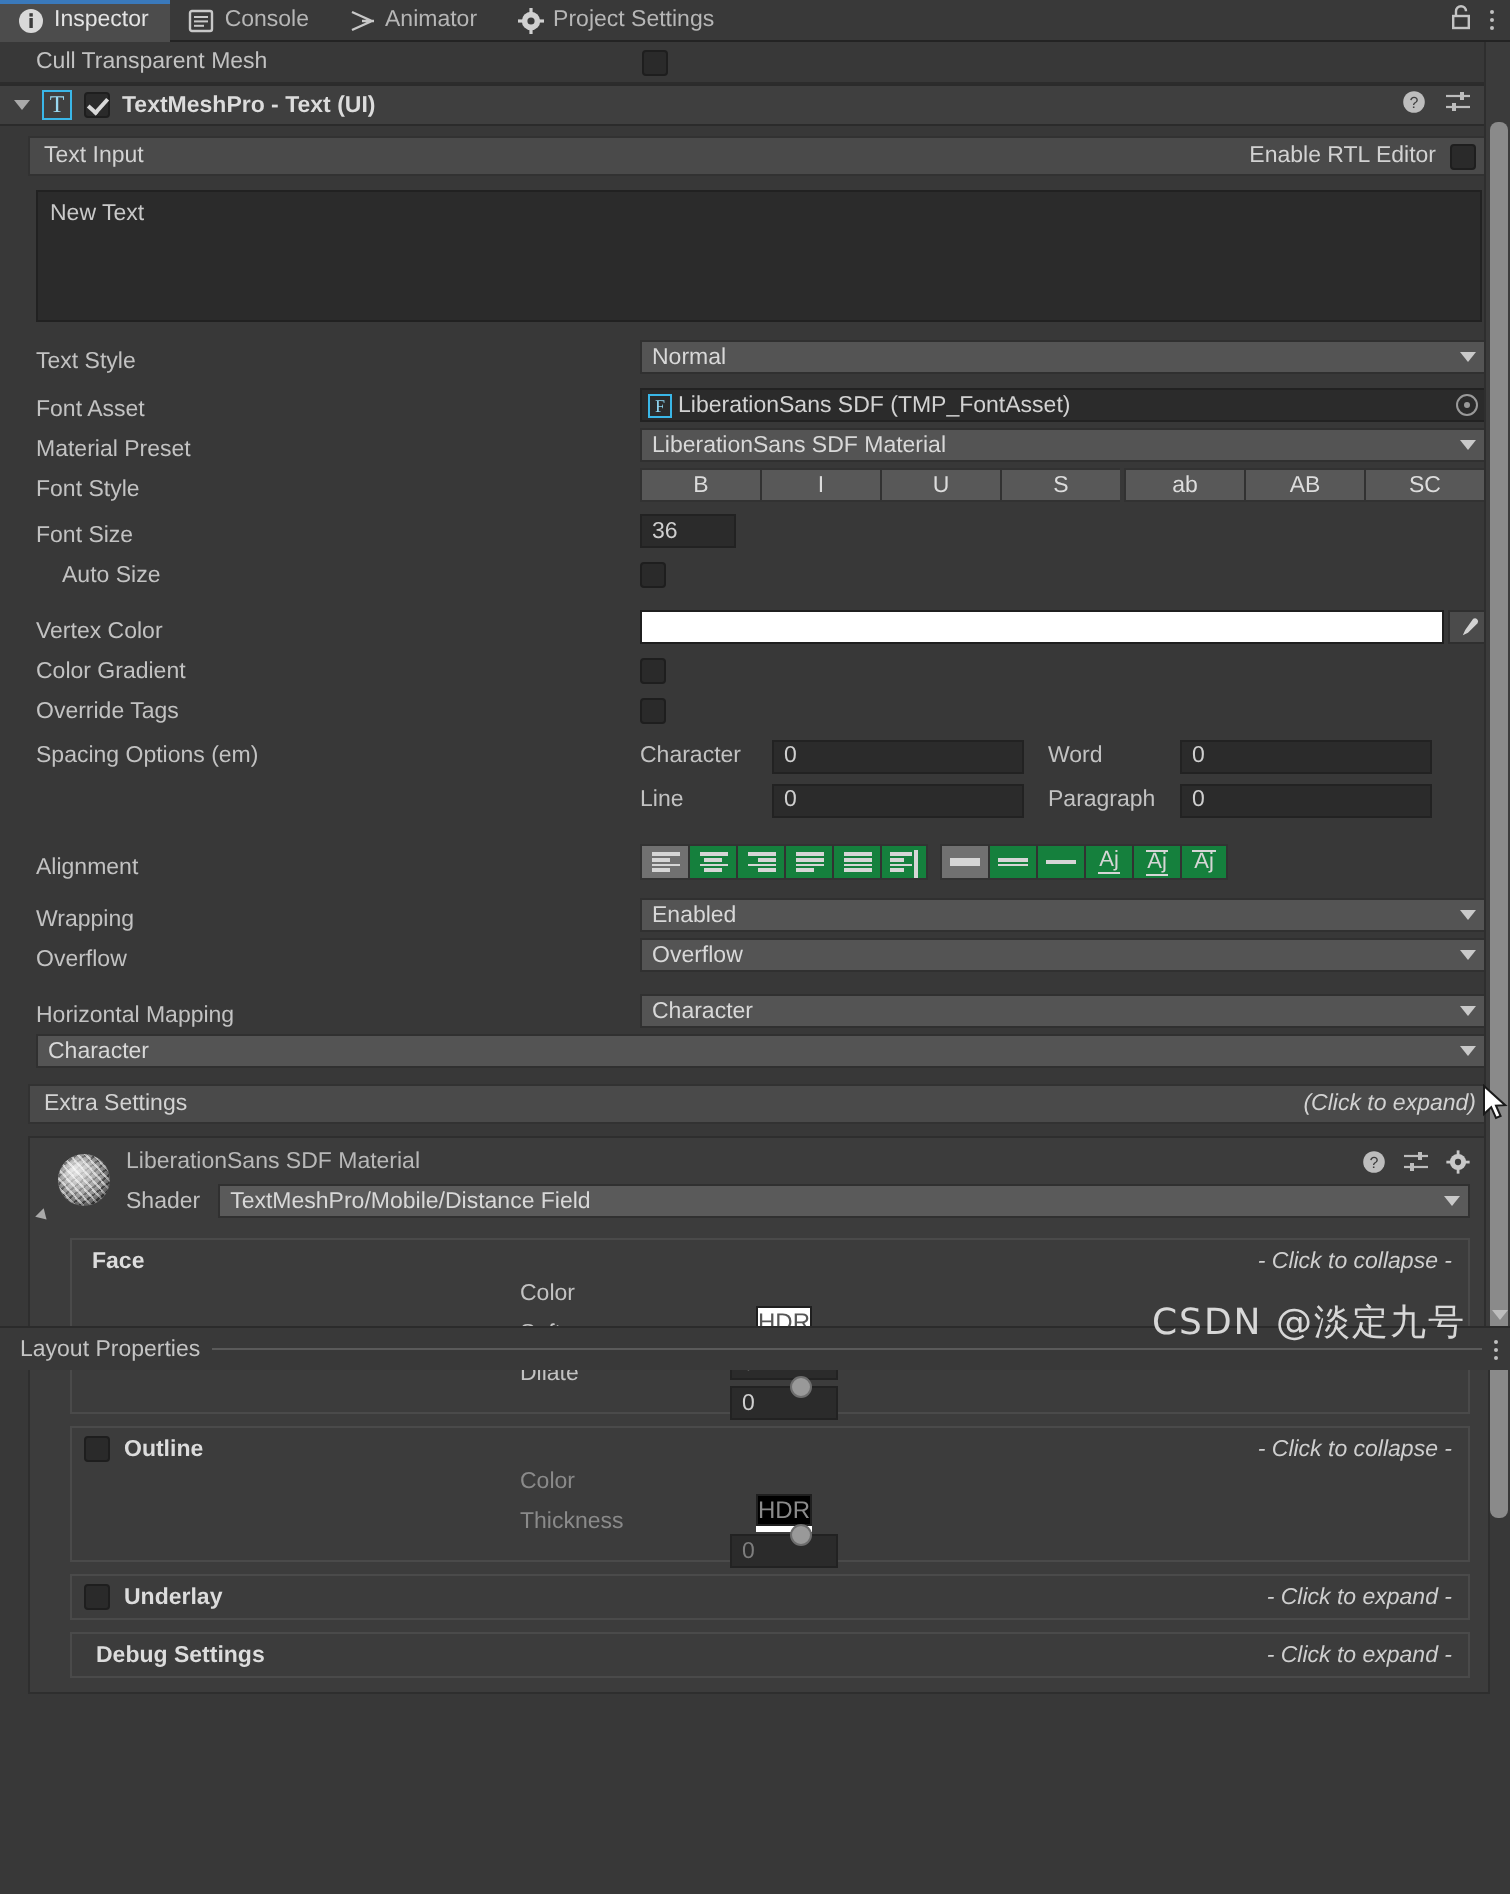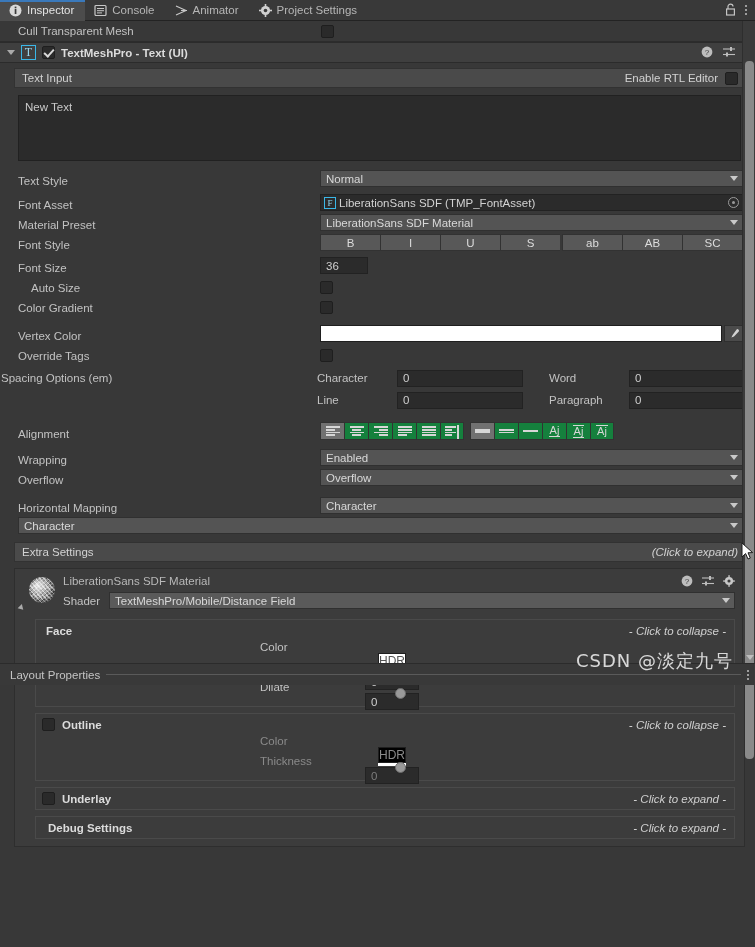--- a/index.html
+++ b/index.html
@@ -162,21 +162,21 @@
   .aligngrp { display:flex; }
   .abtn {
     width:24px;height:18px;background:#15803d;border:1px solid #323232;border-right-width:0;
     display:flex;align-items:center;justify-content:center;
   }
   .abtn:last-child{border-right-width:1px;}
   .abtn.sel{ background:#717171; }
   .abar { width:14px; height:1.6px; background:#d6d6d6; display:block; margin:1px 0; }
 
   
-  .spacing { display:flex; align-items:center; gap:0; height:20px; padding-left:1px;justify-content:space-between;}
+  .spacing { display:flex; align-items:center; gap:0; height:20px; padding-left:18px;}
   .spacing .lbl0 { width:302px; flex:none; }
   .sp-lab { width:66px; flex:none; color:#c2c2c2; }
   .sp-in { width:126px; flex:none; }
 
   
   .mat-box {
     margin:6px 10px 0 14px; background:#3c3c3c;
     border:1px solid #2e2e2e;
   }
   .mat-head { display:flex; align-items:flex-start; padding:6px 0 4px 0; position:relative; }
@@ -414,35 +414,35 @@
       <span class="ctl">
         <span class="numfield" style="width:48px;display:flex">36</span>
       </span>
     </div>
 
     <div class="fieldrow" style="position:relative">
       <span class="lbl" style="padding-left:13px">Auto Size</span>
       <span class="chk" style="position:absolute;left:320px"></span>
     </div>
 
-    <div class="fieldrow" style="position:relative">
-      <span class="lbl">Color Gradient</span>
-      <span class="chk" style="position:absolute;left:320px"></span>
-    </div>
-
     <div class="fieldrow" style="margin-top:8px">
       <span class="lbl">Vertex Color</span>
       <span class="ctl" style="display:flex;gap:2px">
         <span class="swatch" style="flex:1;background:#ffffff"></span>
         <span class="eyedrop">
           <svg width="12" height="12" viewBox="0 0 12 12">
               <path d="M8.6 1.4 a1.6 1.6 0 0 1 2.2 2.2 L6 8.4 L3.4 9.6 L4.6 7 Z" fill="#d3d3d3"></path>
             </svg>
         </span>
       </span>
+    </div>
+
+    <div class="fieldrow" style="position:relative">
+      <span class="lbl">Color Gradient</span>
+      <span class="chk" style="position:absolute;left:320px"></span>
     </div>
 
     <div class="fieldrow" style="position:relative">
       <span class="lbl">Override Tags</span>
       <span class="chk" style="position:absolute;left:320px"></span>
     </div>
 
     <div class="spacing" style="margin-top:6px">
       <span class="lbl lbl0">Spacing Options (em)</span>
       <span class="sp-lab">Character</span>

